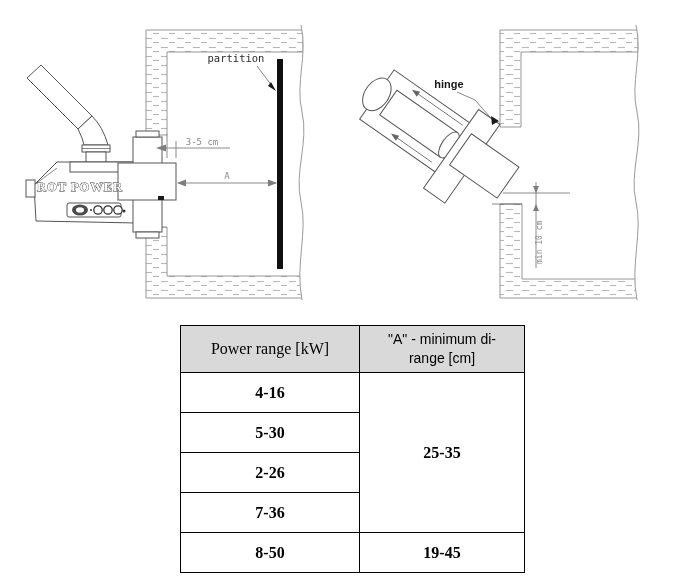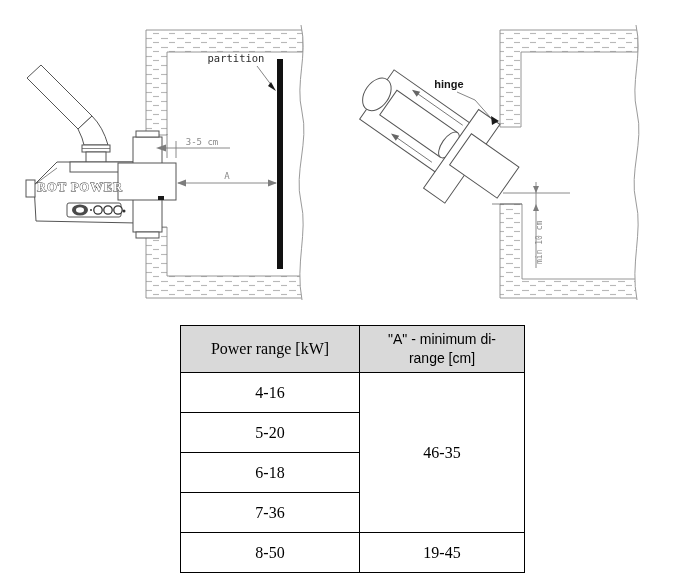--- a/index.html
+++ b/index.html
@@ -32,21 +32,21 @@
   
   #spec-table{
     position:absolute;left:180px;top:325px;width:345px;height:243px;
     border-collapse:collapse;table-layout:fixed;
     border:1.6px solid var(--tbl-border);
     background:#ffffff;
     padding-left:48px;
   }
   #spec-table th,#spec-table td{
     border:1px solid var(--tbl-border);
-    text-align:center;vertical-align:middle;padding:0;
+    text-align:center;vertical-align:middle;padding:0;font-weight:bold;
   }
   #spec-table th{background:var(--header-bg);font-weight:normal;height:46px;}
   #spec-table .col1{width:178px;}
   .h1{font-family:"Liberation Serif",serif;font-size:16px;color:#000;}
   .h2{font-family:"Liberation Sans",sans-serif;font-size:14px;line-height:19px;color:#000;}
   #spec-table td{font-family:"Liberation Serif",serif;font-size:16px;color:#000;height:39px;}
 </style>
 </head>
 <body>
 
@@ -174,27 +174,27 @@
       <th class="col1 h1">Power range [kW]</th>
       <th class="h2">
         <span style="display:block">"A" - minimum di-</span>
         <span style="display:block">range [cm]</span>
       </th>
     </tr>
   </thead>
   <tbody>
     <tr>
       <td>4-16</td>
-      <td rowspan="4">46-35</td>
-    </tr>
-    <tr>
-      <td>5-20</td>
-    </tr>
-    <tr>
-      <td>6-18</td>
+      <td rowspan="4">25-35</td>
+    </tr>
+    <tr>
+      <td>5-30</td>
+    </tr>
+    <tr>
+      <td>2-26</td>
     </tr>
     <tr>
       <td>7-36</td>
     </tr>
     <tr>
       <td>8-50</td>
       <td>19-45</td>
     </tr>
   </tbody>
 </table>

